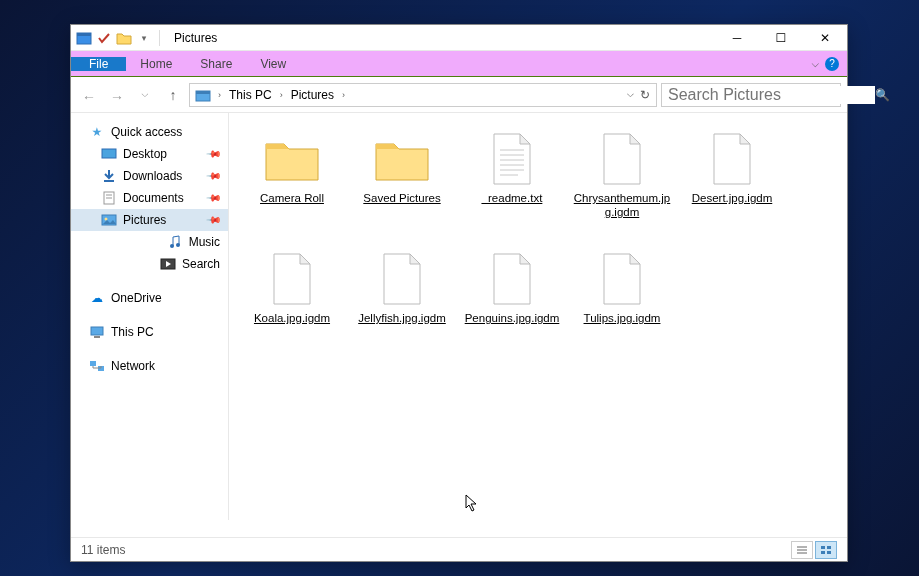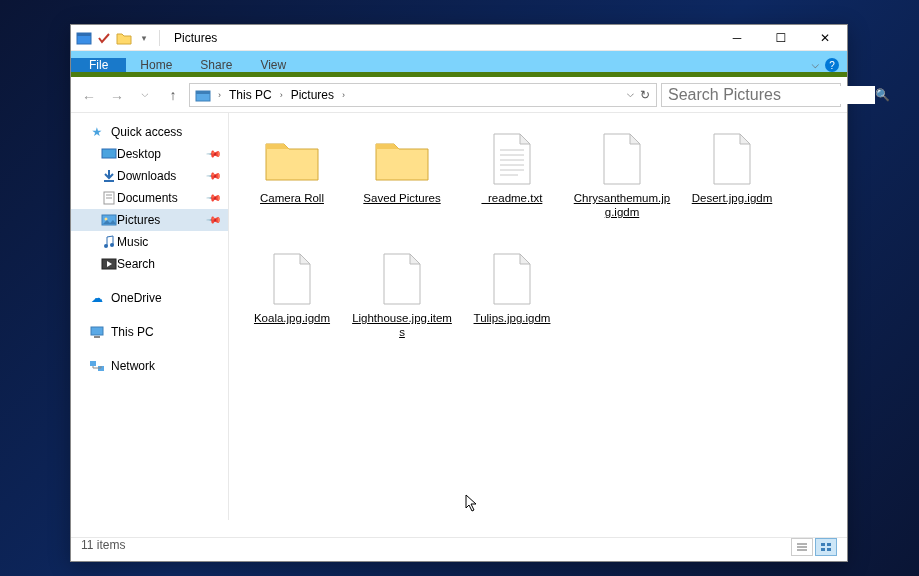--- a/index.html
+++ b/index.html
@@ -7,21 +7,21 @@
 
 .window { position: absolute; left: 70px; top: 24px; width: 778px; height: 538px; background: #fff; border: 1px solid #888; box-shadow: 0 4px 20px rgba(0,0,0,0.3); display: flex; flex-direction: column; }
 
 .titlebar { height: 26px; display: flex; align-items: center; background: #fff; border-bottom: 1px solid #e8e8e8; }
 .tb-left { display: flex; align-items: center; gap: 2px; padding-left: 4px; }
 .tb-icon { width: 18px; height: 18px; display: inline-flex; align-items: center; justify-content: center; }
 .tb-title { font-size: 12px; margin-left: 8px; color: #000; }
 .tb-controls { margin-left: auto; display: flex; }
 .tb-btn { width: 44px; height: 26px; display: flex; align-items: center; justify-content: center; font-size: 12px; color: #000; }
 
-.ribbon { height: 26px; display: flex; align-items: flex-end; border-bottom: 5px solid #4d7c0f; background: #7dd3fc; }
+.ribbon { height: 26px; display: flex; align-items: center; border-bottom: 1px solid #4d7c0f; background: #f0abfc; }
 .ribbon-file { background: #1979ca; color: #fff; font-size: 12px; padding: 0 18px; display: flex; align-items: center; }
 .ribbon-tab { font-size: 12px; color: #444; padding: 0 14px; display: flex; align-items: center; }
 .ribbon-right { margin-left: auto; display: flex; align-items: center; padding-right: 8px; gap: 6px; }
 .help-icon { width: 14px; height: 14px; border-radius: 50%; background: #0078d7; color: #fff; font-size: 10px; display: inline-flex; align-items: center; justify-content: center; }
 
 .navbar { height: 36px; display: flex; align-items: center; padding: 4px 6px; gap: 4px; border-bottom: 1px solid #e8e8e8; }
 .nav-arrow { width: 24px; height: 24px; display: flex; align-items: center; justify-content: center; color: #999; font-size: 14px; }
 .nav-arrow.enabled { color: #555; }
 .addressbar { flex: 1; height: 24px; border: 1px solid #ccc; display: flex; align-items: center; padding: 0 2px; background: #fff; }
 .addr-icon { width: 18px; height: 18px; margin: 0 2px; display: inline-flex; align-items: center; justify-content: center; }
@@ -29,31 +29,31 @@
 .addr-chev { font-size: 9px; color: #555; padding: 0 4px; }
 .addr-right { margin-left: auto; display: flex; align-items: center; gap: 6px; padding-right: 4px; }
 .searchbox { width: 180px; height: 24px; border: 1px solid #ccc; display: flex; align-items: center; padding: 0 6px; }
 .searchbox input { border: none; outline: none; font-size: 16px; flex: 1; color: #888; }
 .search-icon { color: #888; font-size: 12px; }
 
 .body { flex: 1; display: flex; overflow: hidden; }
 .sidebar { width: 158px; border-right: 1px solid #e8e8e8; padding: 6px 0; overflow-y: auto; }
 .sb-group { padding: 2px 0; }
 .sb-head { display: flex; align-items: center; gap: 6px; padding: 3px 8px 3px 18px; font-size: 12px; color: #000; }
-.sb-item { display: flex; align-items: center; gap: 0; padding: 3px 8px 3px 30px; font-size: 12px; color: #000; position: relative; }
+.sb-item { display: flex; align-items: center; gap: 6px; padding: 3px 8px 3px 30px; font-size: 12px; color: #000; position: relative; justify-content: flex-end; }
 .sb-item.selected { background: #d8e6f2; }
 .sb-pin { margin-left: auto; color: #aaa; font-size: 10px; transform: rotate(45deg); }
 .sb-ico { width: 16px; height: 16px; display: inline-flex; align-items: center; justify-content: center; }
 
 .content { flex: 1; padding: 12px 8px; overflow-y: auto; display: flex; flex-wrap: wrap; align-content: flex-start; gap: 0; }
 .item { width: 110px; height: 120px; display: flex; flex-direction: column; align-items: center; justify-content: flex-start; padding: 6px 4px; text-align: center; }
 .item-icon { width: 64px; height: 56px; display: flex; align-items: center; justify-content: center; margin-bottom: 4px; }
 .item-label { font-size: 11.5px; color: #000; line-height: 1.25; word-break: break-word; max-width: 100px; text-decoration: underline; }
 
-.statusbar { height: 24px; border-top: 1px solid #e8e8e8; display: flex; padding: 0 10px; font-size: 12px; color: #555; margin-top: 17px; }
+.statusbar { height: 24px; border-top: 1px solid #e8e8e8; display: flex; align-items: center; padding: 0 10px; font-size: 12px; color: #555; margin-top: 17px; }
 .status-views { margin-left: auto; display: flex; gap: 2px; }
 .view-btn { width: 22px; height: 18px; border: 1px solid #ccc; display: flex; align-items: center; justify-content: center; }
 .view-btn.active { background: #cde6f7; border-color: #7bb3db; }
 
 .folder-svg { fill: #ffe08a; }
 .folder-tab { fill: #f5c95d; }
 .file-svg { fill: #fff; stroke: #bbb; }
 .file-fold { fill: #eee; stroke: #bbb; }
 .txt-lines { stroke: #c8c8c8; stroke-width: 1; }
 
@@ -295,21 +295,30 @@
           </div>
           <div class="item-label">Koala.jpg.igdm</div>
         </div>
         <div class="item">
           <div class="item-icon">
             <svg width="44" height="54" viewBox="0 0 44 54">
               <path d="M4 2 L30 2 L40 12 L40 52 L4 52 Z" class="file-svg" stroke-width="1"></path>
               <path d="M30 2 L30 12 L40 12 Z" class="file-fold"></path>
             </svg>
           </div>
-          <div class="item-label">Lighthouse.jpg.items</div>
+          <div class="item-label">Jellyfish.jpg.igdm</div>
+        </div>
+        <div class="item">
+          <div class="item-icon">
+            <svg width="44" height="54" viewBox="0 0 44 54">
+              <path d="M4 2 L30 2 L40 12 L40 52 L4 52 Z" class="file-svg" stroke-width="1"></path>
+              <path d="M30 2 L30 12 L40 12 Z" class="file-fold"></path>
+            </svg>
+          </div>
+          <div class="item-label">Penguins.jpg.igdm</div>
         </div>
         <div class="item">
           <div class="item-icon">
             <svg width="44" height="54" viewBox="0 0 44 54">
               <path d="M4 2 L30 2 L40 12 L40 52 L4 52 Z" class="file-svg" stroke-width="1"></path>
               <path d="M30 2 L30 12 L40 12 Z" class="file-fold"></path>
             </svg>
           </div>
           <div class="item-label">Tulips.jpg.igdm</div>
         </div>

